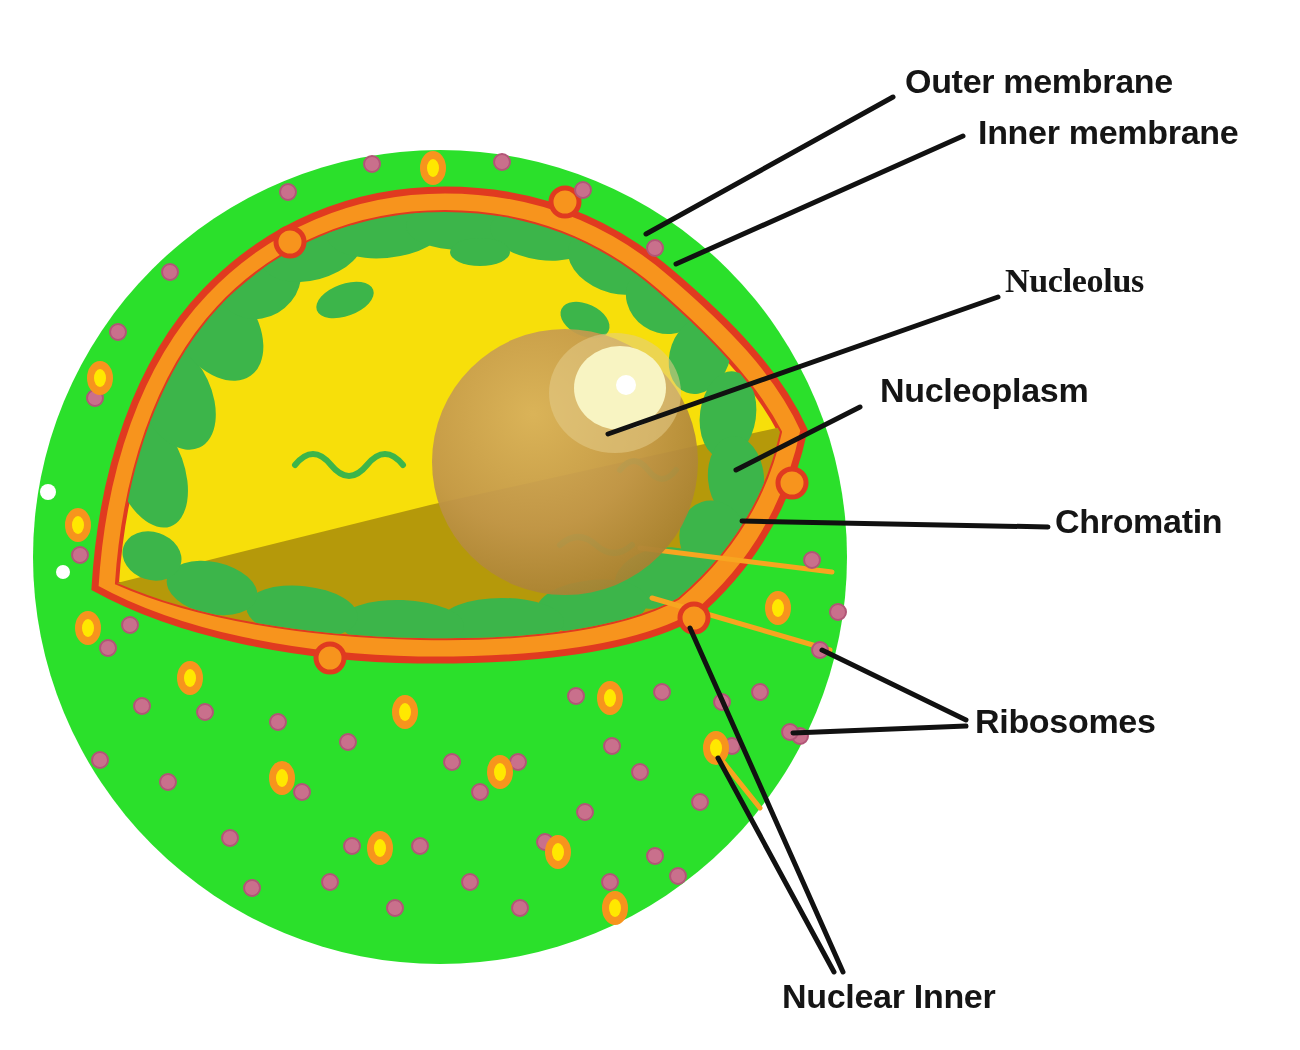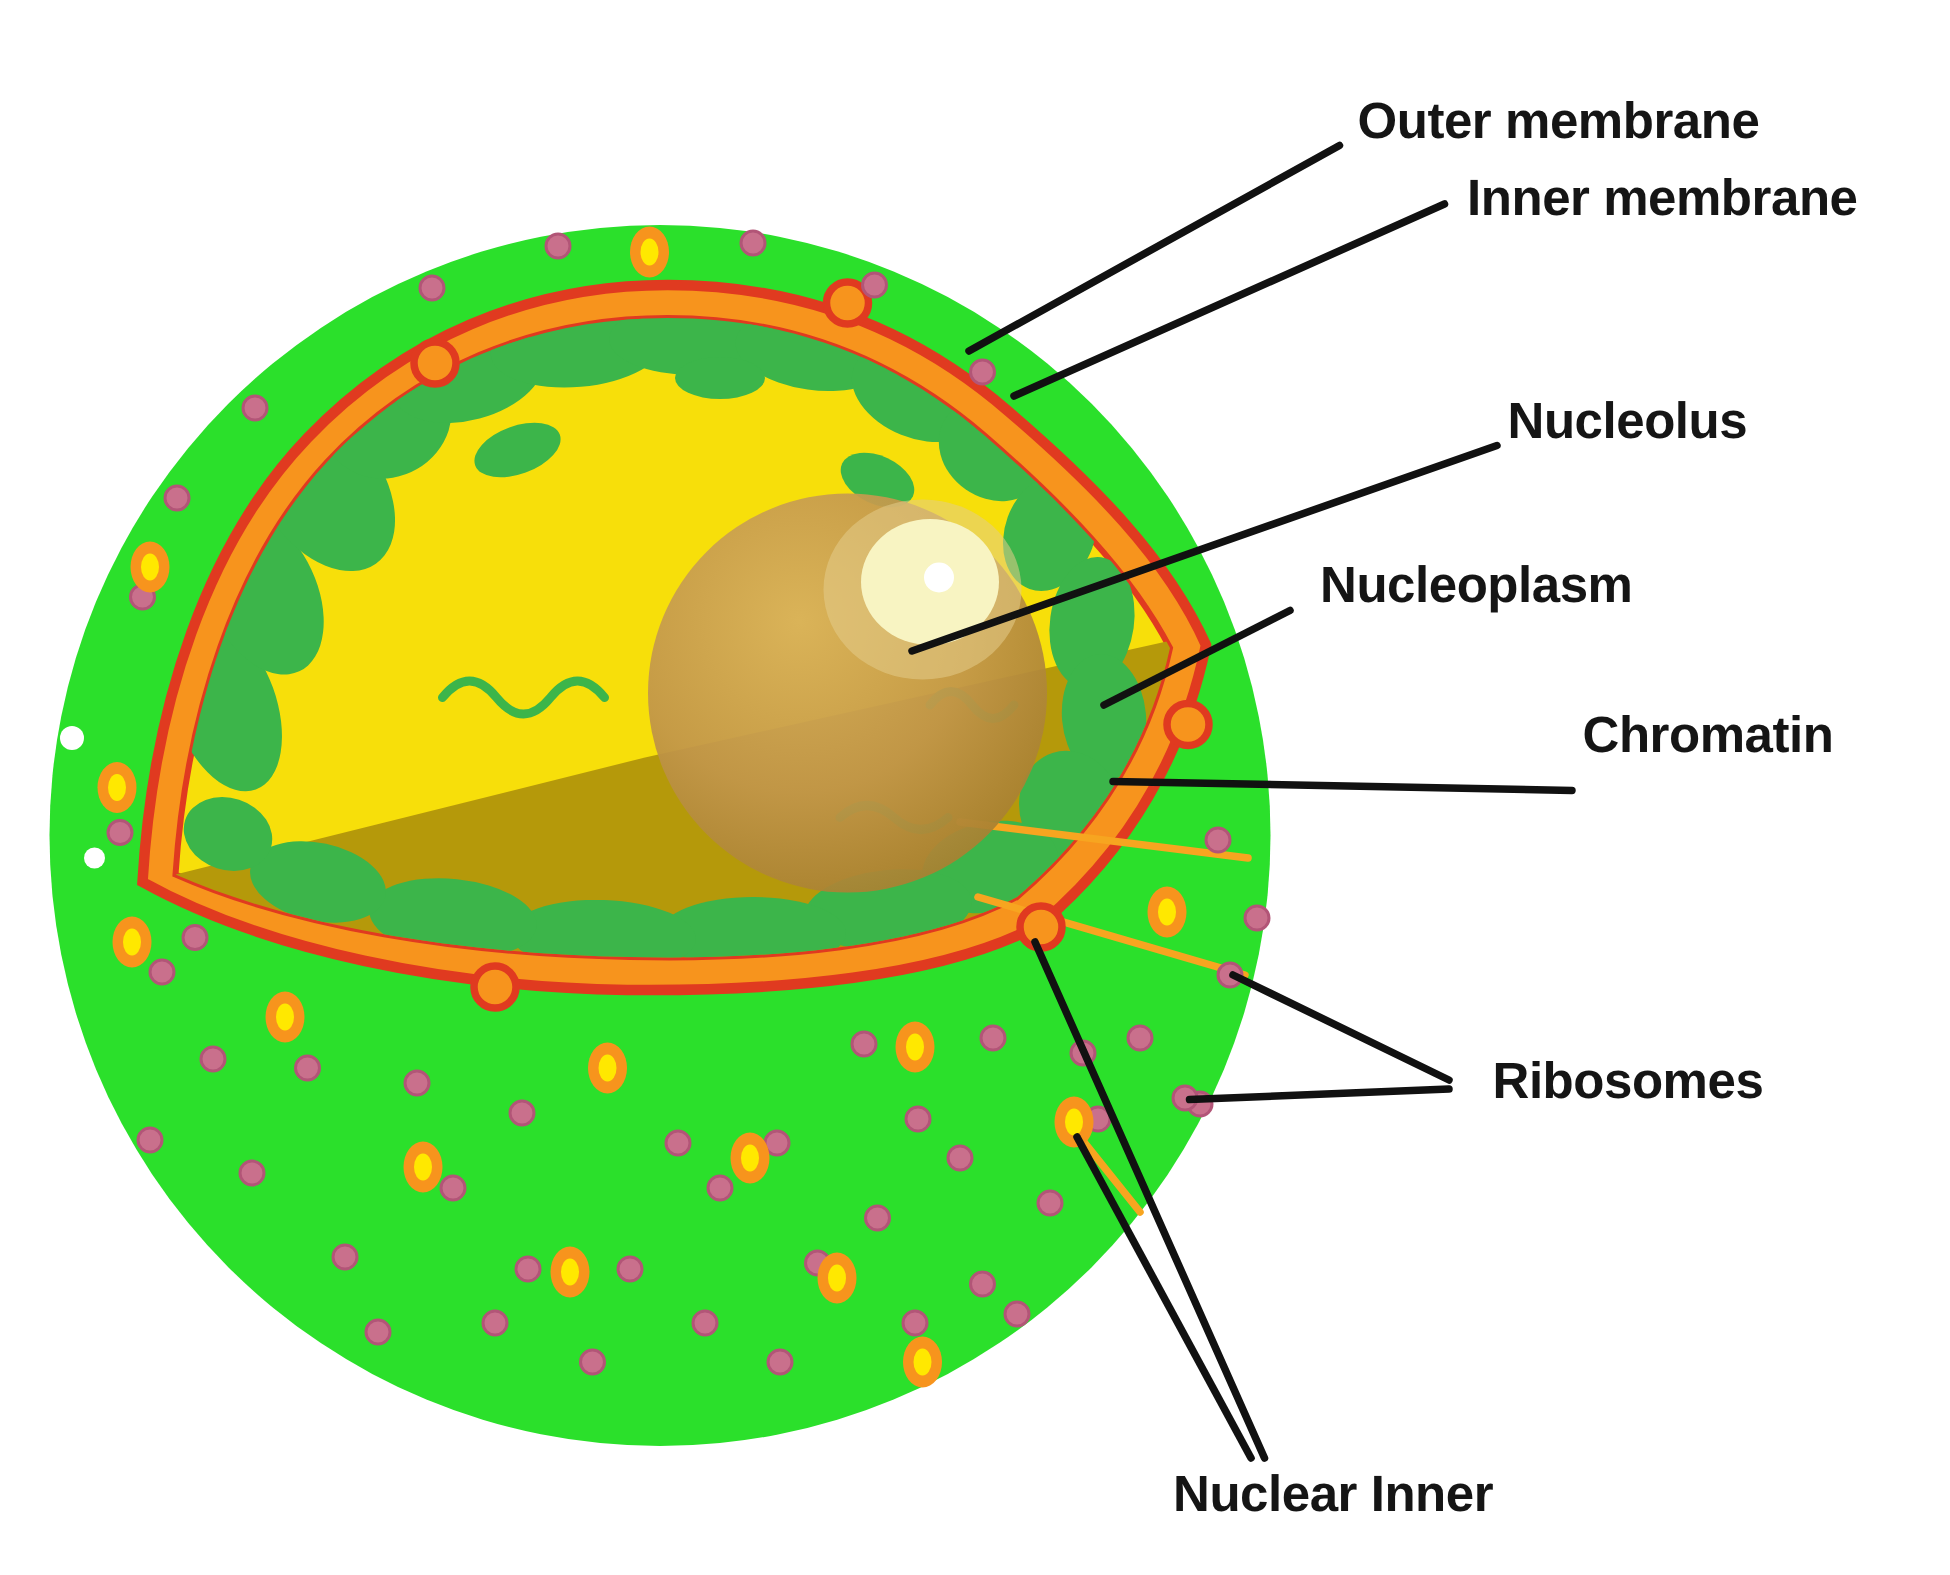--- a/index.html
+++ b/index.html
@@ -12,21 +12,21 @@
   .stage > svg{position:absolute;left:0;top:0;}
   .label{
     position:absolute;
     font-weight:700;
     font-size:34px;
     color:#151515;
     white-space:nowrap;
     letter-spacing:-0.3px;
     z-index:5;
   }
-  .label .line{display:block;line-height:1.45;}
+  .label .line{display:block;line-height:1.45;margin-top:31px;}
 </style>
 </head>
 <body>
 
 <div class="stage">
 
   <svg width="1300" height="1050" viewBox="0 0 1300 1050">
     <defs>
       <radialGradient id="gradNucleolus" cx="38%" cy="32%" r="78%">
         <stop offset="0%" stop-color="#D8B05E"></stop>
@@ -201,21 +201,21 @@
       <line x1="1048" y1="527" x2="742" y2="521"></line>
       <line x1="966" y1="720" x2="822" y2="650"></line>
       <line x1="966" y1="726" x2="793" y2="733"></line>
       <line x1="843" y1="972" x2="690" y2="628"></line>
       <line x1="834" y1="972" x2="718" y2="758"></line>
     </g>
   </svg>
 
   <div class="label" style="left:905px;top:62px;">Outer membrane</div>
   <div class="label" style="left:978px;top:113px;">Inner membrane</div>
-  <div class="label" style="left:1005px;top:262px;">Nucleolus</div>
+  <div class="label" style="left:1005px;top:262px;font-family:Liberation Serif, serif;">Nucleolus</div>
   <div class="label" style="left:880px;top:371px;">Nucleoplasm</div>
   <div class="label" style="left:1055px;top:466px;">
     <span class="line">Chromatin</span>
   </div>
-  <div class="label" style="left:975px;top:702px;margin-left:20px;">Ribosomes</div>
+  <div class="label" style="left:975px;top:702px;">Ribosomes</div>
   <div class="label" style="left:782px;top:977px;">Nuclear Inner</div>
 
 </div>
 
 </body></html>

